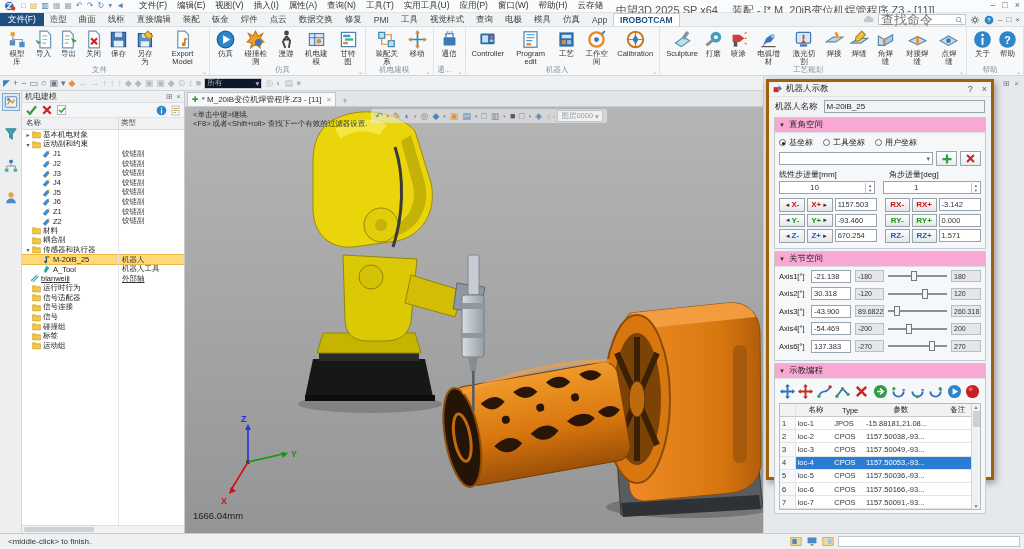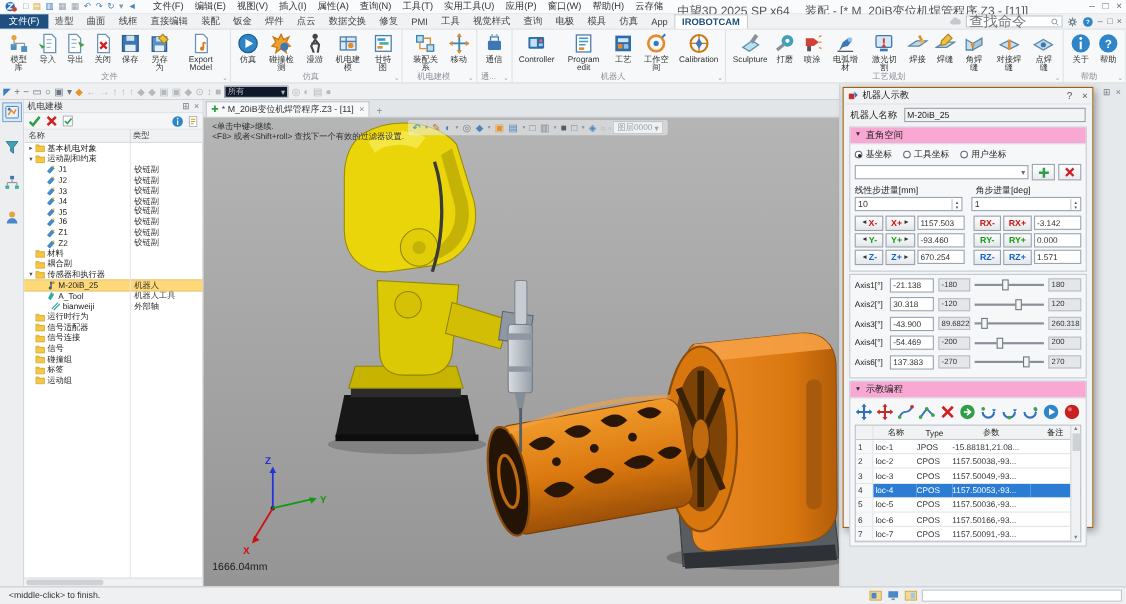--- a/index.html
+++ b/index.html
@@ -70,21 +70,21 @@
 #hints{position:absolute;left:8px;top:3px;font-size:7.5px;color:#2e2e2e;line-height:9px;}
 #floatbar{position:absolute;left:186px;top:2px;height:14px;display:flex;align-items:center;gap:4px;background:rgba(235,238,240,.55);padding:0 4px;border-radius:2px;}
 .fic{font-size:9px;line-height:12px;}
 .fsep{font-size:5px;color:#889;}
 #layercombo{display:flex;align-items:center;gap:2px;font-size:7.5px;color:#9aa0a6;}
 #layercombo .box{border:1px solid #c0c5c9;background:#eef0f1;padding:0 3px;display:flex;gap:2px;align-items:center;}
 #dimlabel{position:absolute;left:8px;top:403px;font-size:9.5px;color:#1c1c1c;}
 
 #rightdock{position:absolute;left:763px;top:76px;width:261px;height:457px;background:#e6e9ec;border-left:1px solid #d0d3d6;}
 #dockicons{position:absolute;right:5px;top:3px;display:flex;gap:5px;color:#778;font-size:8px;}
-#dialog{position:absolute;left:766px;top:79px;width:228px;height:401px;background:#f1f2f4;border:1px solid #a16207;box-shadow:2px 3px 7px rgba(0,0,0,.35);}
+#dialog{position:absolute;left:766px;top:79px;width:228px;height:401px;background:#f1f2f4;border:3px solid #a16207;box-shadow:2px 3px 7px rgba(0,0,0,.35);}
 #dlg-title{height:15px;display:flex;align-items:center;gap:3px;padding:0 4px;border-bottom:1px solid #e0e3e6;}
 #dlg-title .t{font-size:8.5px;color:#222;}
 #dlg-title .b{margin-left:auto;font-size:9px;color:#555;}
 #dlg-title .b2{font-size:9px;color:#555;margin-left:6px;}
 .dlg-row{display:flex;align-items:center;padding:3px 6px 2px 6px;gap:6px;}
 .lbl{font-size:8.5px;color:#222;white-space:nowrap;}
 .field{height:13px;border:1px solid #9aa4ae;background:#fff;font-size:8px;padding:0 2px;color:#222;}
 .name-field{flex:1;background:#f2f3f4;}
 .section{margin:2px 5px;border:1px solid #c2cbd4;background:#f6f7f9;}
 .sec-head{background:#f9a8d4;border-bottom:1px solid #d8dee4;font-size:8.5px;color:#222;padding:1px 4px;display:flex;gap:4px;align-items:center;}
@@ -94,21 +94,21 @@
 .radio{display:flex;align-items:center;gap:3px;font-size:8px;color:#222;}
 .rdot{width:7px;height:7px;border:1px solid #667;border-radius:50%;background:#fff;position:relative;}
 .rdot.on::after{content:"";position:absolute;left:1.5px;top:1.5px;width:3px;height:3px;border-radius:50%;background:#222;}
 .combo-row{display:flex;gap:3px;align-items:center;margin-bottom:3px;}
 .combo{flex:1;height:13px;background:#fff;border:1px solid #9aa4ae;display:flex;align-items:center;justify-content:flex-end;padding-right:2px;color:#667;font-size:7px;}
 .sq-btn{width:21px;height:15px;border:1px solid #9aa4ae;background:linear-gradient(#fff,#e9ebee);display:flex;align-items:center;justify-content:center;}
 .step-labels{display:flex;font-size:8px;color:#222;margin-bottom:1px;}
 .step-labels span:first-child{width:110px;}
 .step-row{display:flex;gap:8px;margin-bottom:4px;}
 .spinner{width:102px;height:13px;background:#fff;border:1px solid #9aa4ae;display:flex;align-items:center;}
-.spinner .v{flex:1;font-size:8px;padding-left:2px;}
+.spinner .v{flex:1;font-size:8px;padding-left:2px;margin-left:28px;}
 .spinner .ud{width:9px;border-left:1px solid #c0c6cc;display:flex;flex-direction:column;align-items:center;font-size:4.5px;line-height:5px;color:#556;}
 .jog-row{display:flex;gap:2px;margin-bottom:2px;align-items:center;}
 .jbtn{height:13.5px;border:1px solid #98a2ac;background:linear-gradient(#fdfdfd,#e4e7ea);display:flex;align-items:center;justify-content:center;font-size:8px;font-weight:bold;gap:1px;}
 .jbtn .ja{font-size:6px;color:#333;font-weight:normal;}
 .jval{width:46px;height:13px;border:1px solid #9aa4ae;background:#fff;font-size:7.5px;display:flex;align-items:center;padding-left:2px;}
 .jspace{width:4px;}
 .axis-row{display:flex;align-items:center;gap:4px;margin-bottom:4.5px;}
 .alabel{width:28px;font-size:7.5px;color:#222;}
 .aval{width:40px;height:13px;border:1px solid #9aa4ae;background:#fff;font-size:7.5px;display:flex;align-items:center;padding-left:2px;}
 .abox{width:29px;height:12px;background:#e4e6e9;border:1px solid #b8bec6;font-size:7px;display:flex;align-items:center;padding-left:2px;color:#333;}
@@ -787,21 +787,21 @@
           <span class="arr"></span>
           <span class="ti">
             <svg class="ic" width="9" height="9" viewBox="0 0 16 16">
               <path d="M8 1l5 4-6 9-4-3z" fill="#2fa8a0"></path>
               <circle cx="11" cy="3.5" r="1.5" fill="#8adcd4"></circle>
             </svg>
           </span>
           <span class="nm">A_Tool</span>
           <span class="ty">机器人工具</span>
         </div>
-        <div class="trow" style="padding-left: 16px;">
+        <div class="trow" style="padding-left: 0; text-decoration: underline;">
           <span class="arr"></span>
           <span class="ti">
             <svg class="ic" width="9" height="9" viewBox="0 0 16 16">
               <path d="M2 12L12 2M5 14L15 4" stroke="#2fa8a0" stroke-width="2"></path>
             </svg>
           </span>
           <span class="nm">bianweiji</span>
           <span class="ty">外部轴</span>
         </div>
         <div class="trow" style="padding-left: 2px;">
@@ -1146,20 +1146,24 @@
               </div>
               <div class="jbtn" style="width: 27px; color: rgb(20, 96, 204);">
                 <span>RZ+</span>
               </div>
               <div class="jval">1.571</div>
             </div>
           </div>
       </div>
     </div>
     <div class="section">
+      <div class="sec-head">
+          <span class="tri">▼</span>
+          <span>关节空间</span>
+        </div>
       <div class="sec-body" id="axisRows">
           <div class="axis-row">
             <span class="alabel">Axis1[°]</span>
             <div class="aval">-21.138</div>
             <div class="abox">-180</div>
             <div class="slider">
               <div class="track"></div>
               <div class="thumb" style="left:calc(44% - 3px);"></div>
             </div>
             <div class="abox" style="width:30px">180</div>

